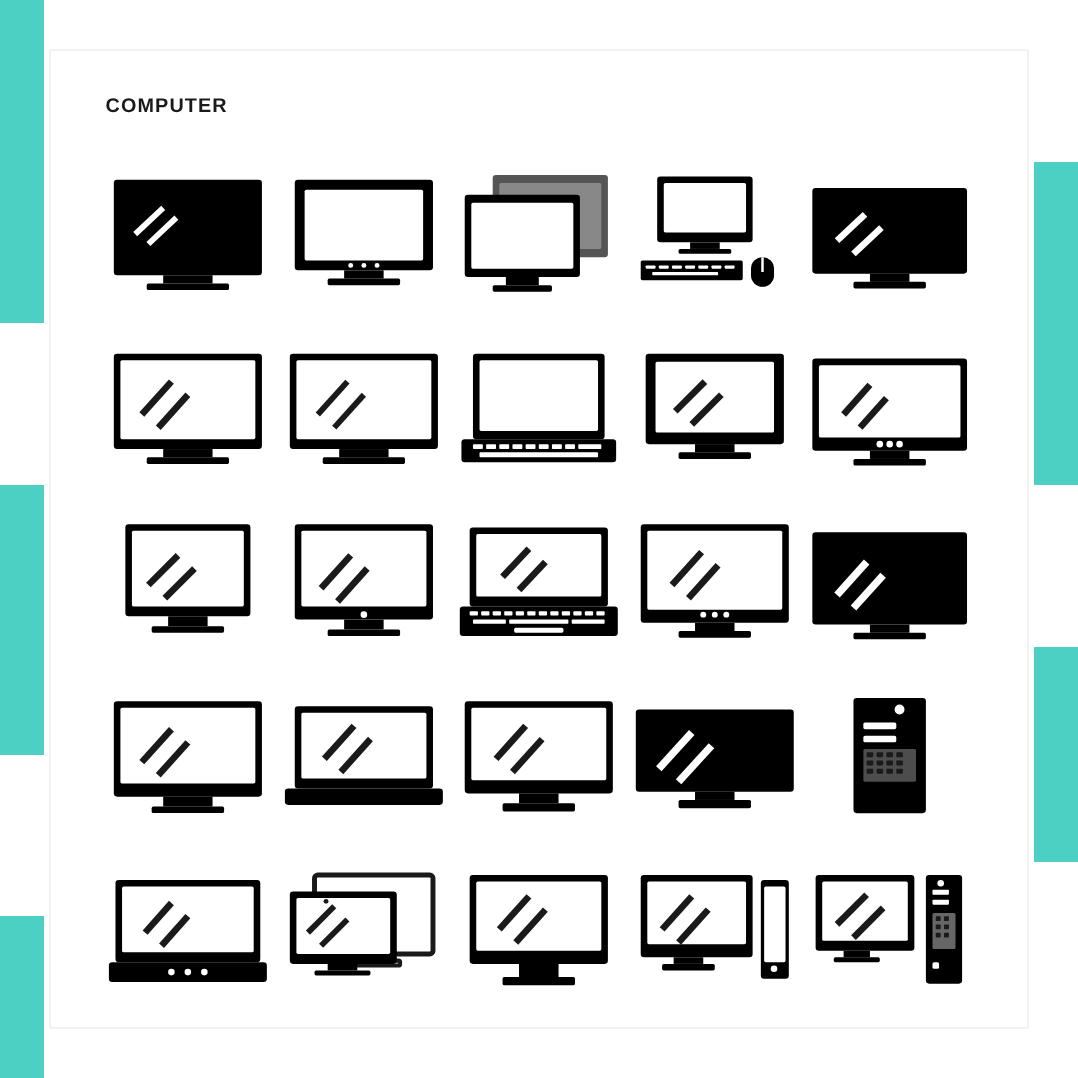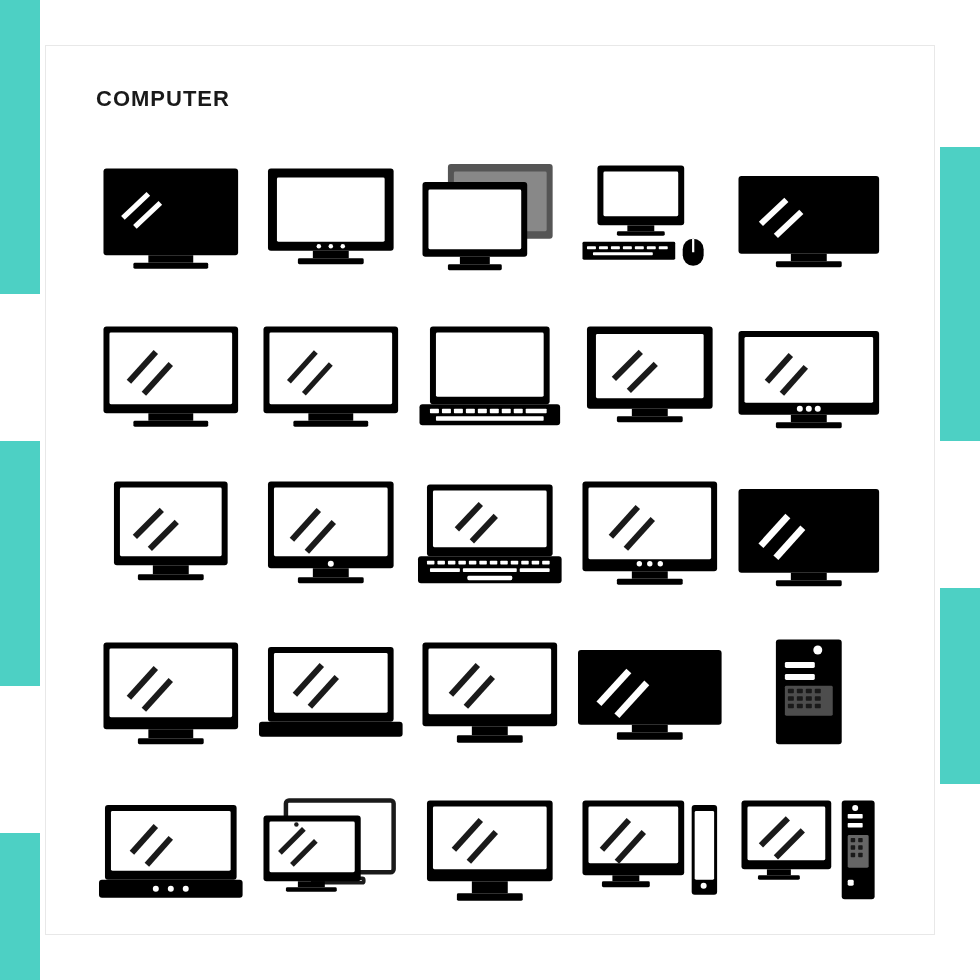--- a/index.html
+++ b/index.html
@@ -39,21 +39,21 @@
       top: 45px;
       width: 890px;
       height: 890px;
       background: #ffffff;
       border: 1px solid #e8e8e8;
       z-index: 1;
       padding: 40px 50px 30px 50px;
     }
 
     .page-title {
-      font-size: 22px;
+      font-size: 18px;
       font-weight: 900;
       color: #1a1a1a;
       letter-spacing: 1px;
       margin-bottom: 35px;
       text-transform: uppercase;
     }
 
     .icon-grid {
       display: grid;
       grid-template-columns: repeat(5, 1fr);

